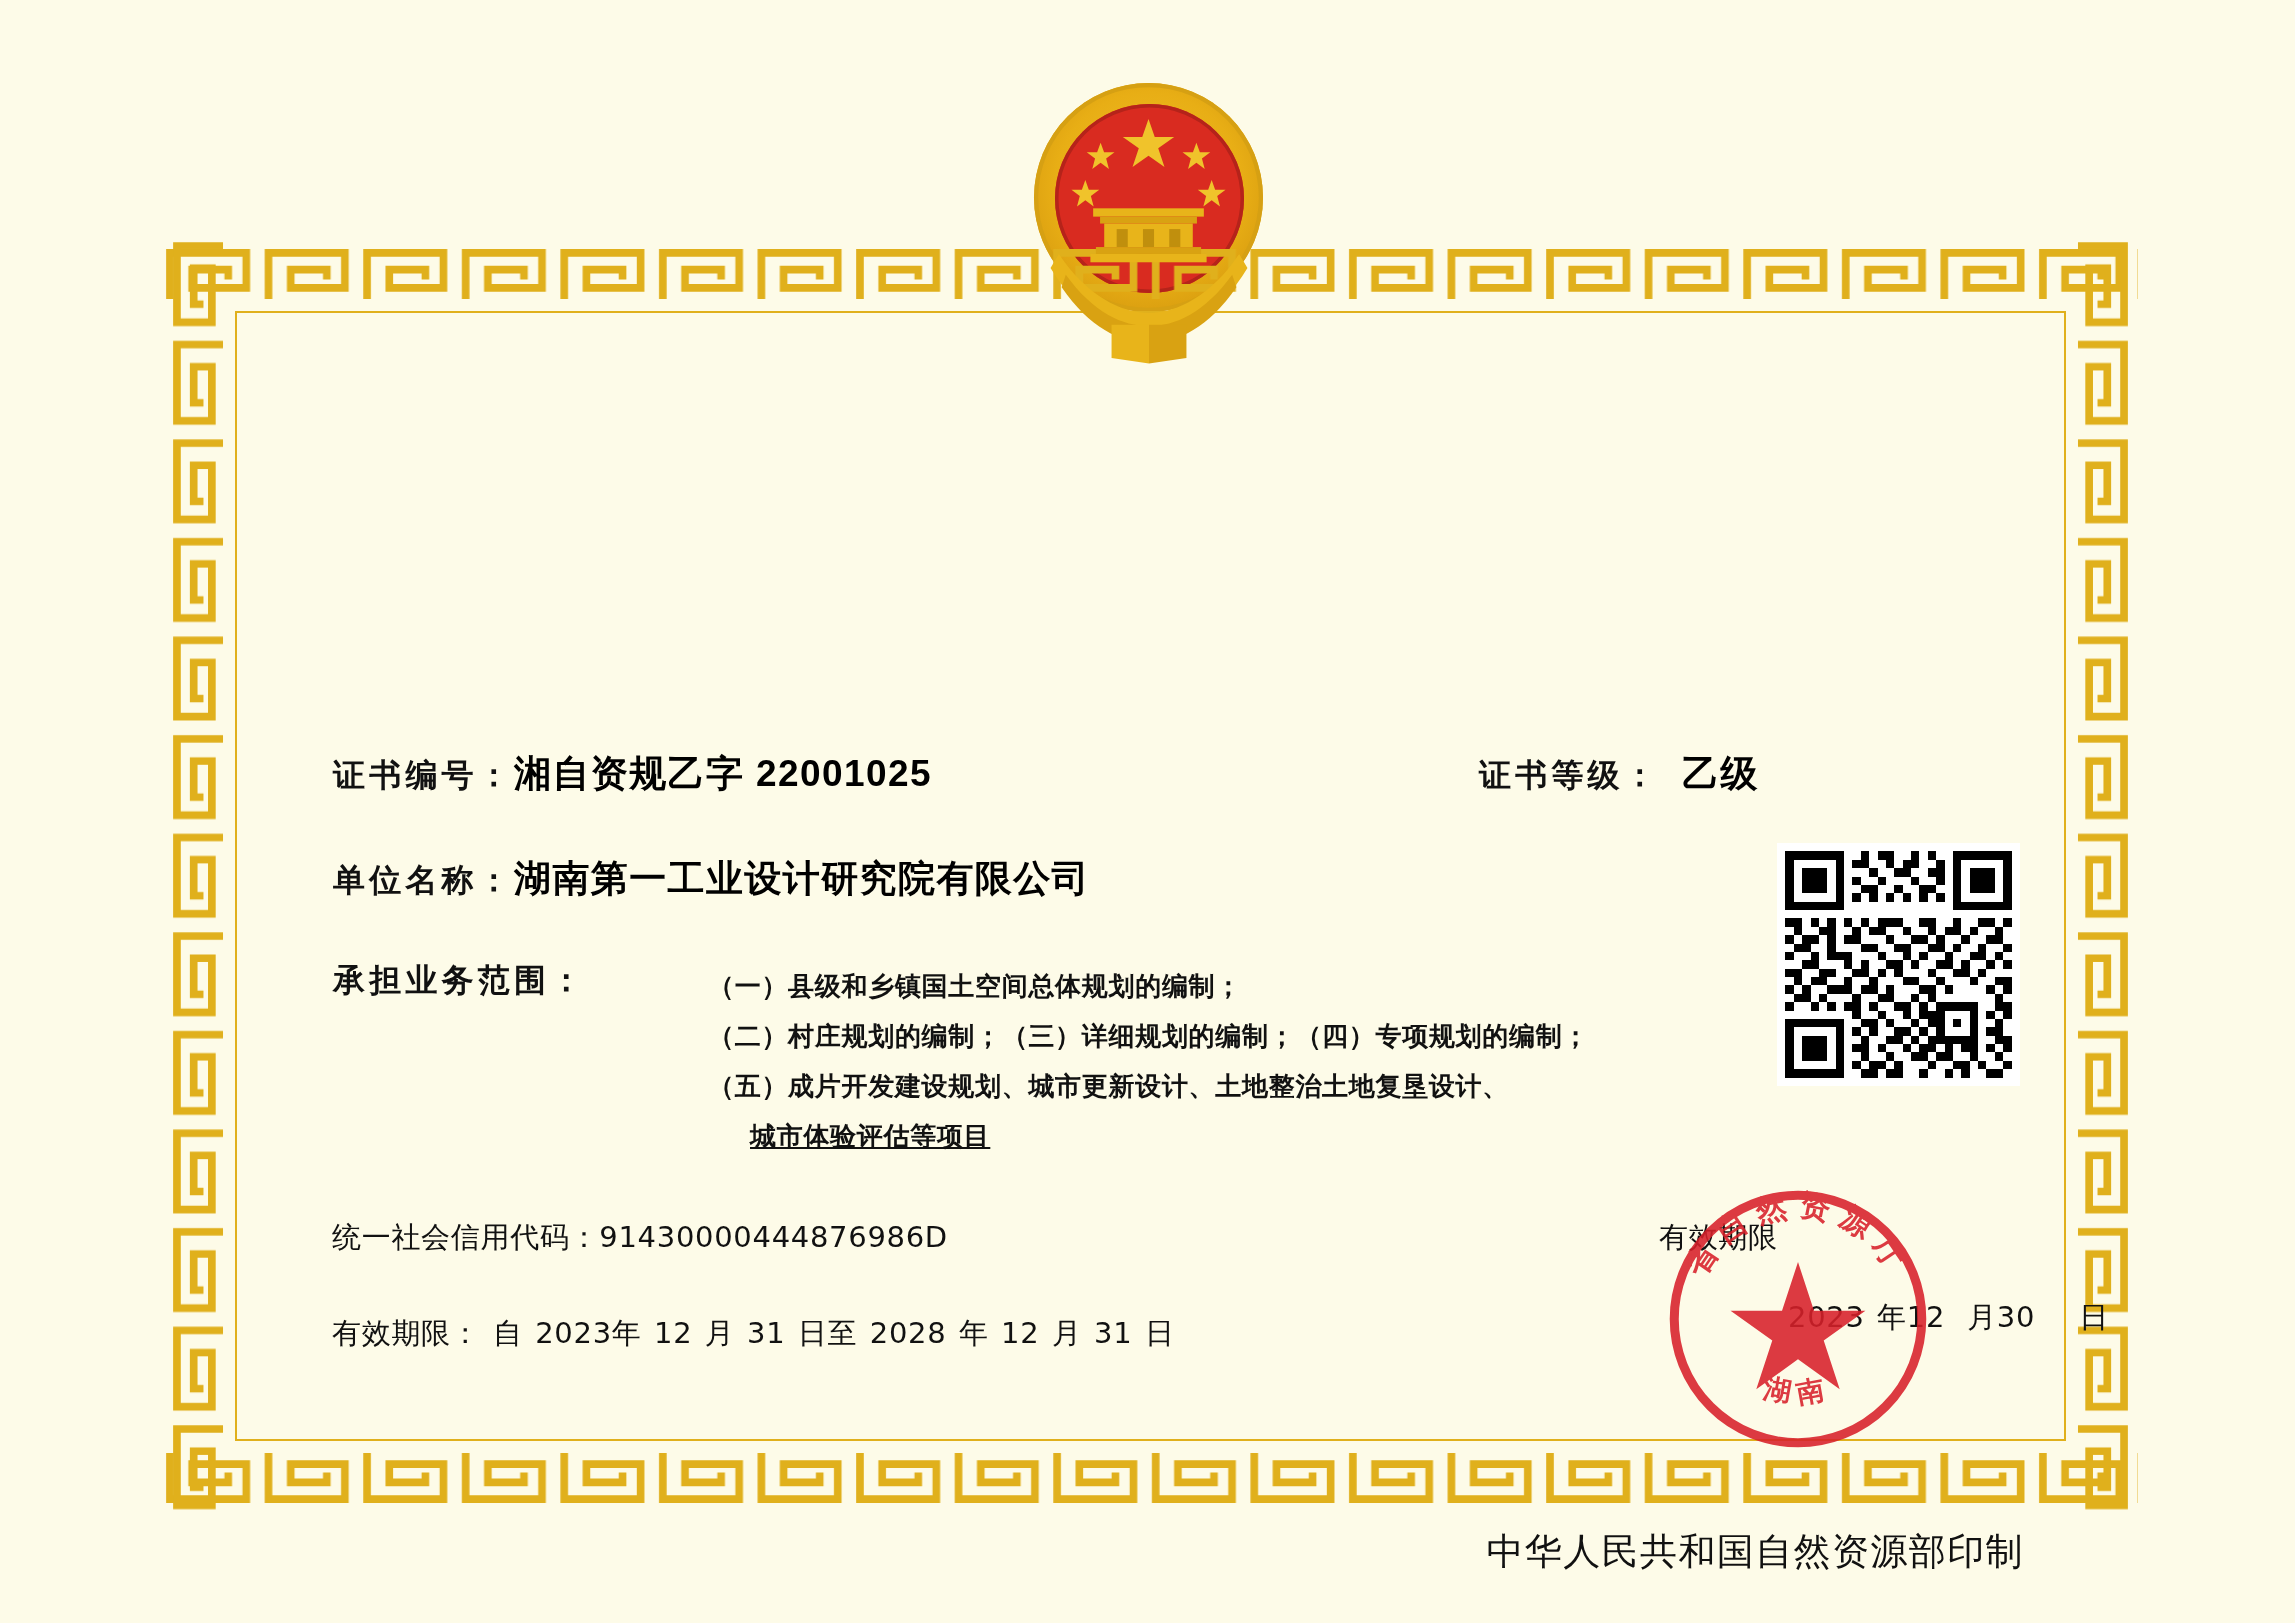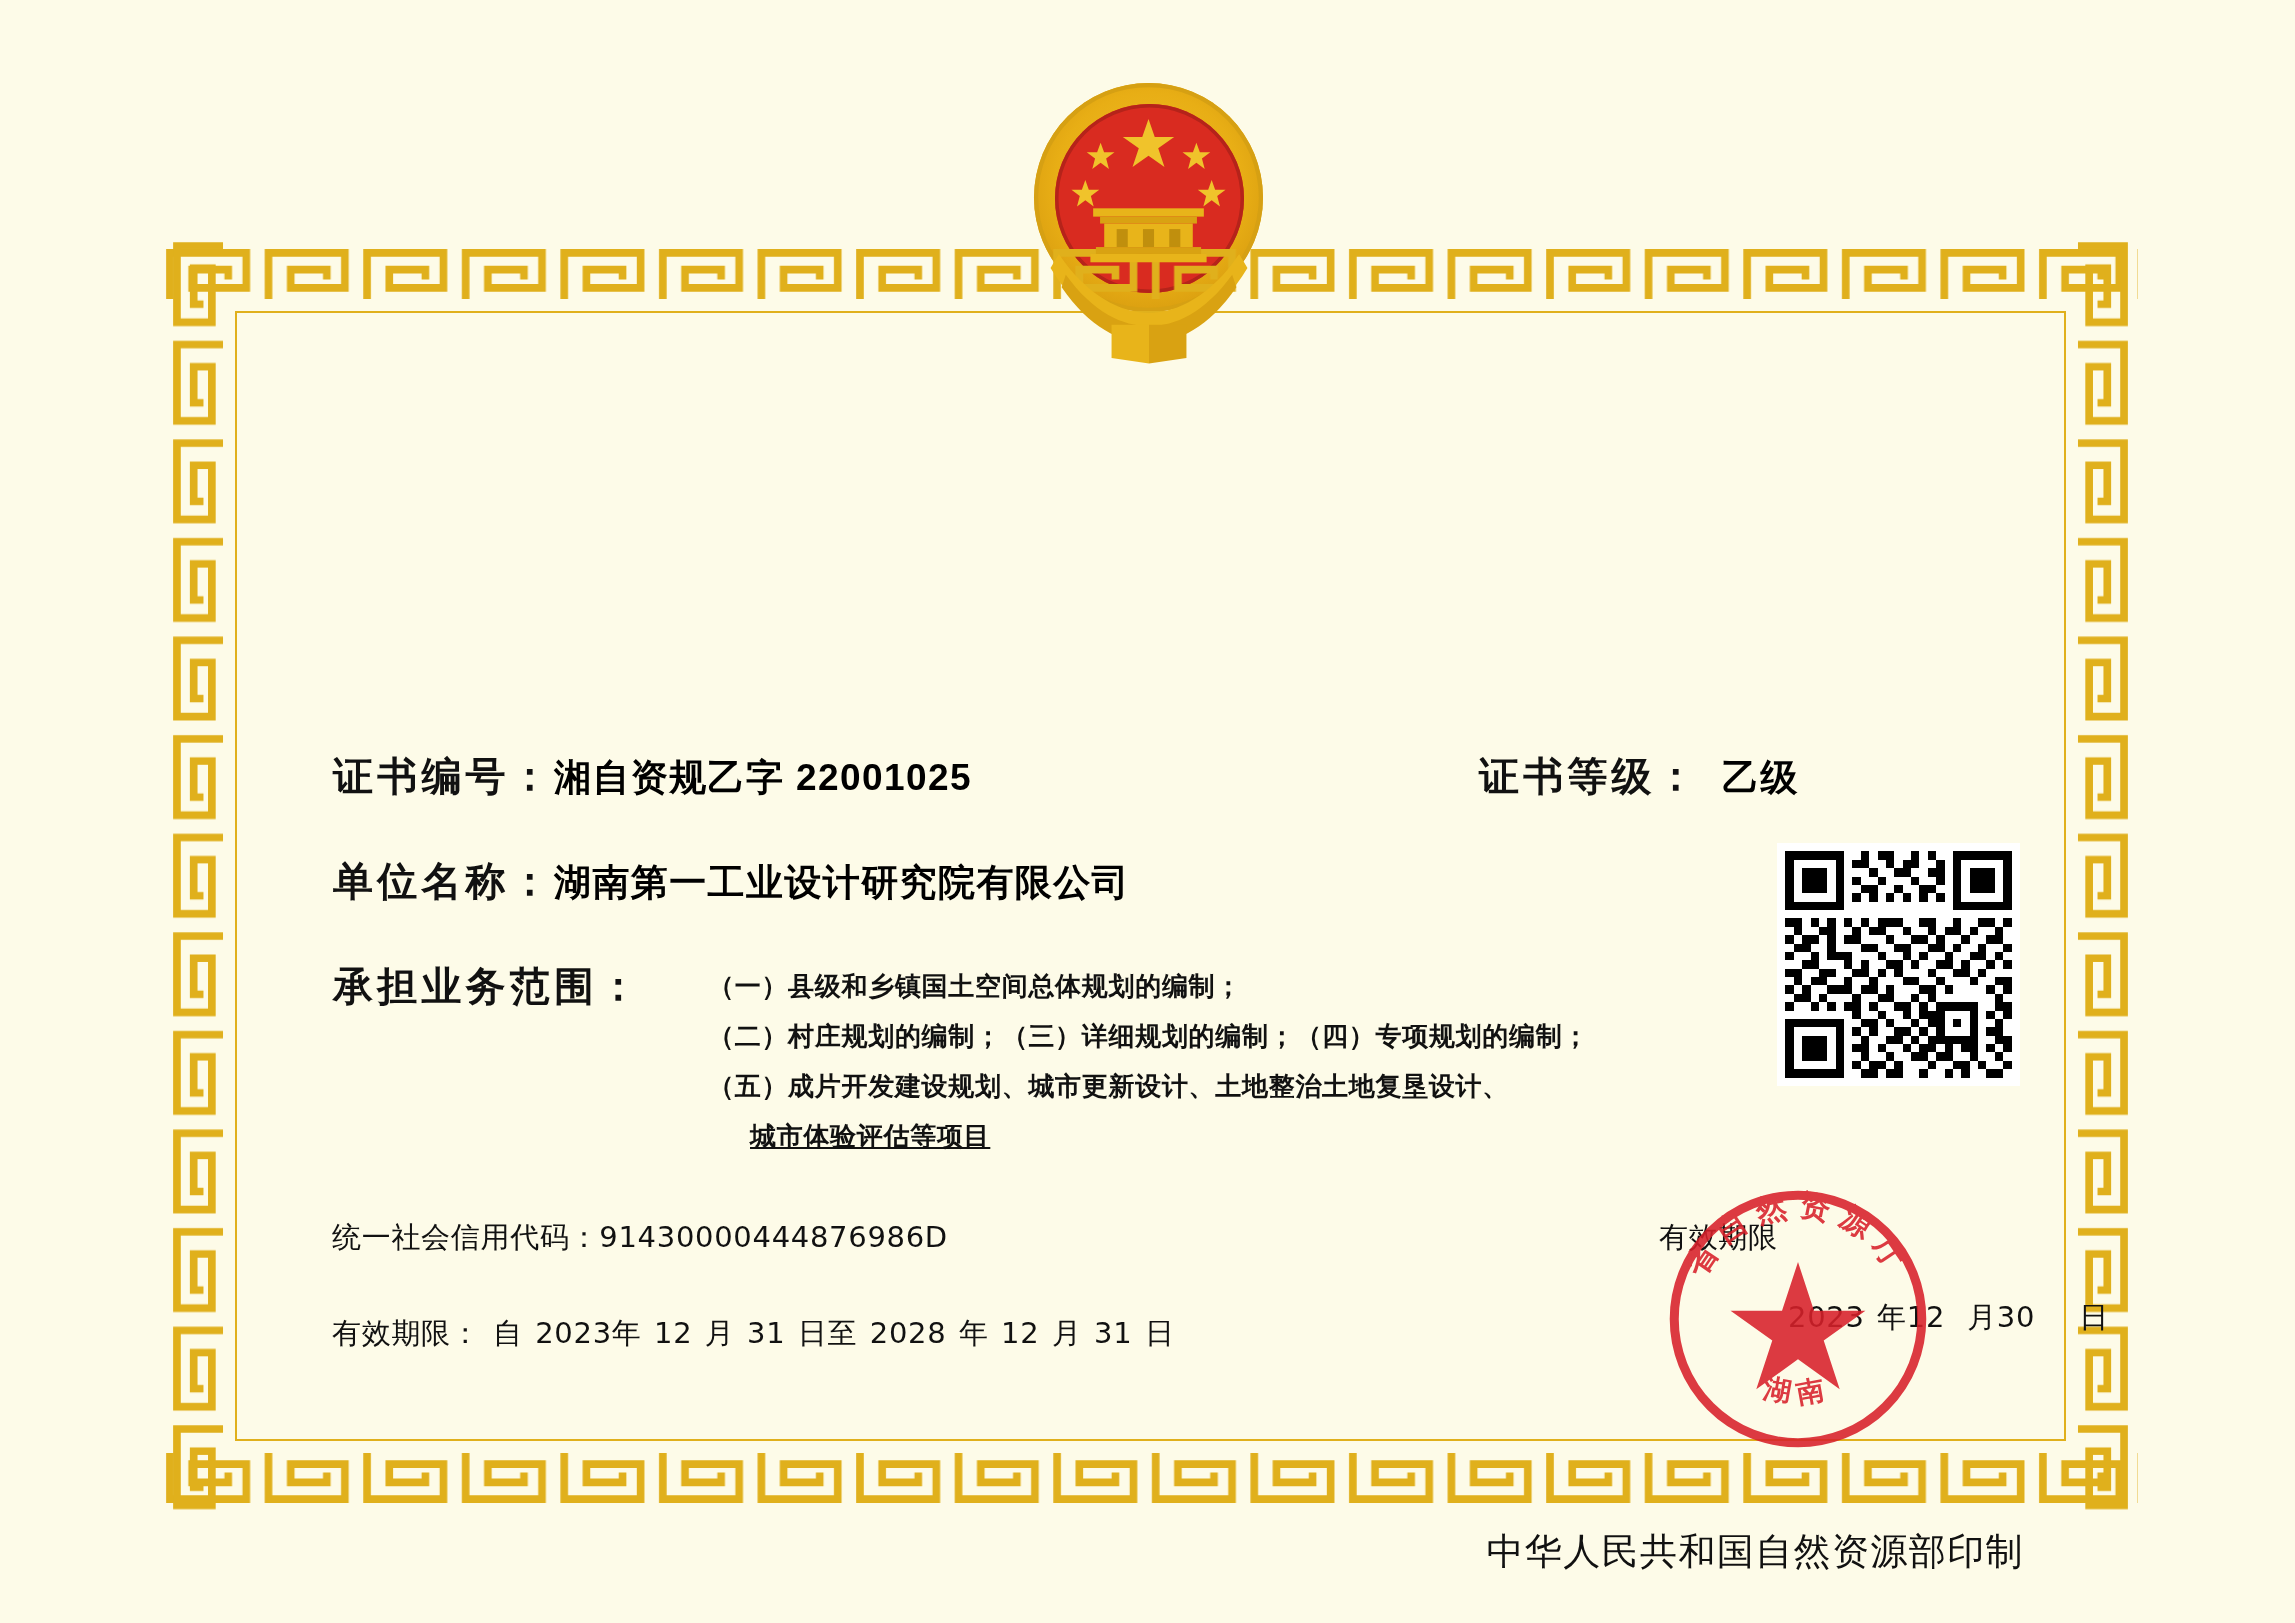--- a/index.html
+++ b/index.html
@@ -122,21 +122,21 @@
     font-size: 86px;
     letter-spacing: 7px;
     color: #111;
   }
 
   .row { position: absolute; white-space: nowrap; }
 
   .lbl {
     font-family: "DejaVu Sans", sans-serif;
     font-weight: bold;
-    font-size: 40px;
+    font-size: 32px;
     letter-spacing: 4.2px;
     color: #111;
   }
   .val {
     font-family: Liberation Sans, sans-serif;
     font-weight: bold;
     font-size: 37px;
     letter-spacing: 1.4px;
     color: #000000;
   }

